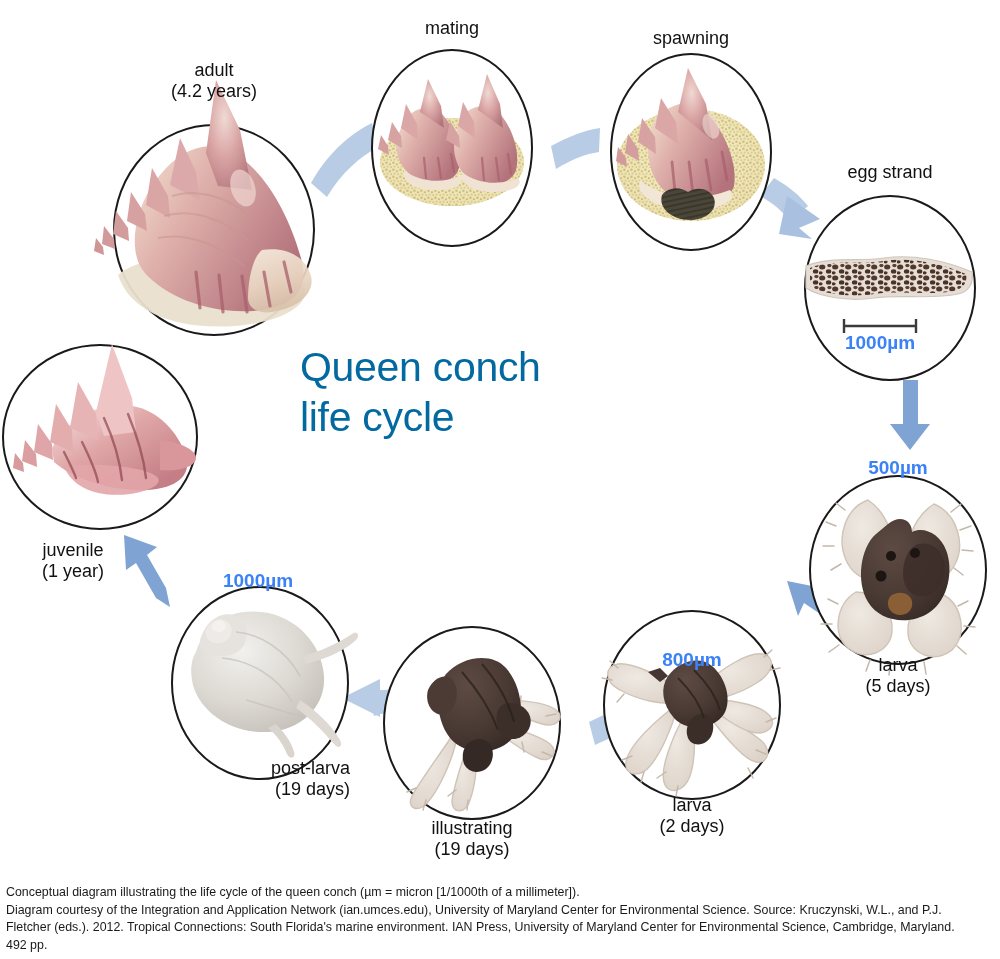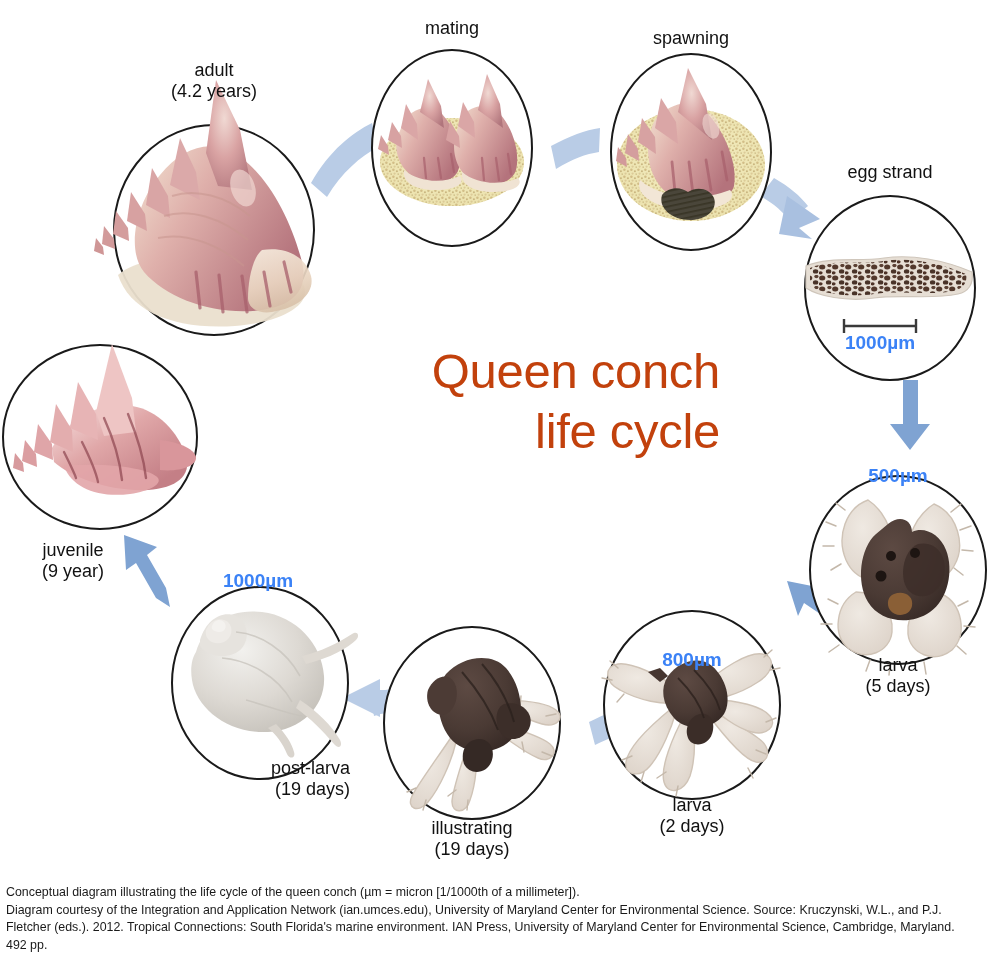--- a/index.html
+++ b/index.html
@@ -42,24 +42,24 @@
     line-height: 1.18;
     white-space: nowrap;
     pointer-events: none;
   }
   .node-label .l2 { display: block; }
   .title-block {
     position: absolute;
     left: 300px;
     top: 342px;
     width: 420px;
-    text-align: right;
+    text-align: left;
     font-family: "Liberation Sans", sans-serif;
-    font-size: 49px;
-    color: #c2410c;
+    font-size: 41px;
+    color: #0369a1;
     line-height: 1.22;
     letter-spacing: -0.3px;
   }
   .title-block .t2 { display: block; }
   .scale-text {
     position: absolute;
     font-family: "Liberation Sans", sans-serif;
     font-size: 19px;
     color: #3b82f6;
     white-space: nowrap;
@@ -541,26 +541,26 @@
       <span class="l2">(19 days)</span>
     </div>
 
     <div class="node-label" style="left:170px; top:758px; width:180px;text-align:right;">
       <span>post-larva</span>
       <span class="l2">(19 days)</span>
     </div>
 
     <div class="node-label" style="left:8px; top:540px; width:130px;">
       <span>juvenile</span>
-      <span class="l2">(9 year)</span>
+      <span class="l2">(1 year)</span>
     </div>
 
     <div class="scale-text" style="left:820px; top:332px; width:120px;">1000µm</div>
 
-    <div class="scale-text" style="left:838px; top:457px; width:120px;margin-top:8px;">500µm</div>
+    <div class="scale-text" style="left:838px; top:457px; width:120px;">500µm</div>
 
     <div class="scale-text" style="left:632px; top:613px; width:120px;margin-top:36px;">800µm</div>
 
     <div class="scale-text" style="left:188px; top:570px; width:140px;">1000µm</div>
 
   </div>
 
   <div id="caption">
     <p>Conceptual diagram illustrating the life cycle of the queen conch (µm = micron [1/1000th of a millimeter]).</p>
     <p>Diagram courtesy of the Integration and Application Network (ian.umces.edu), University of Maryland Center for Environmental Science.  Source: Kruczynski, W.L., and P.J.</p>

